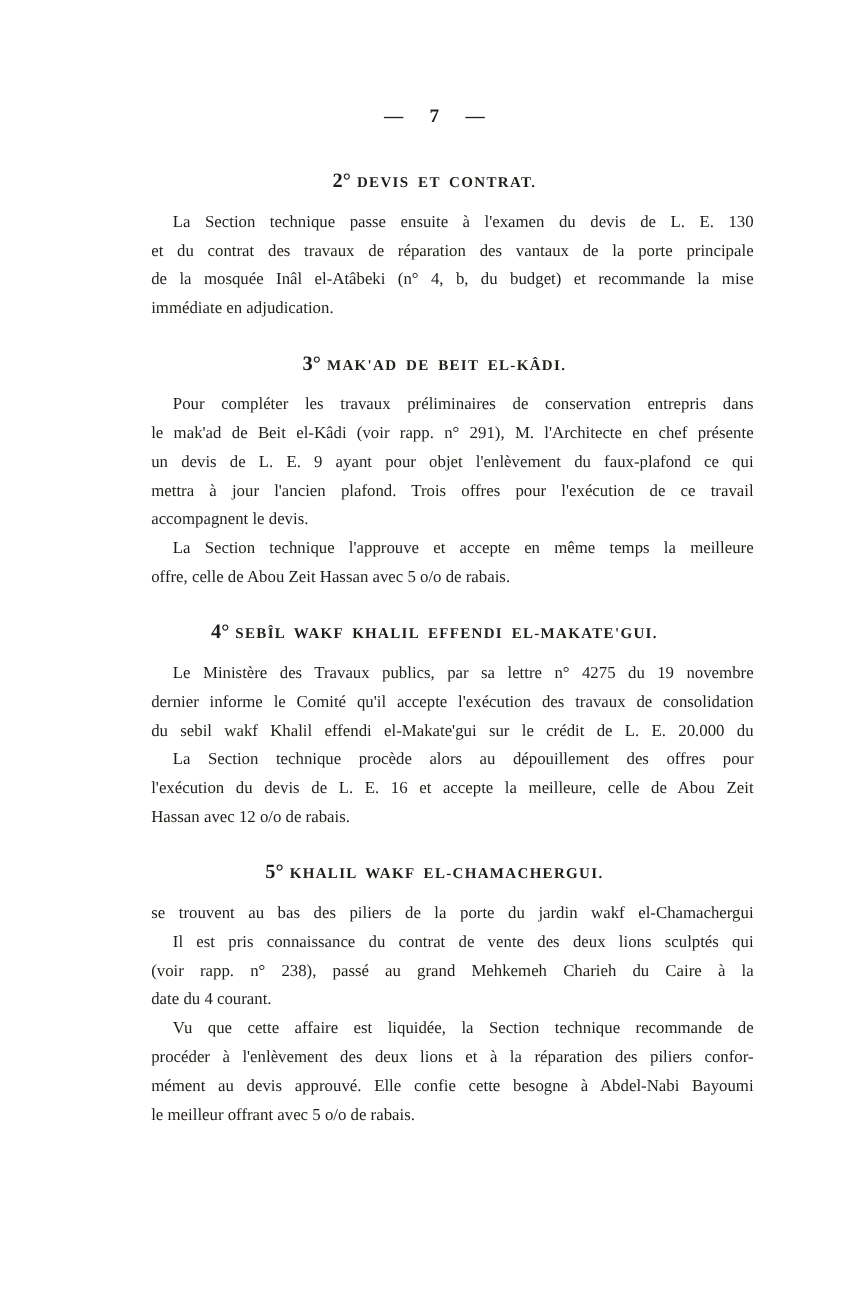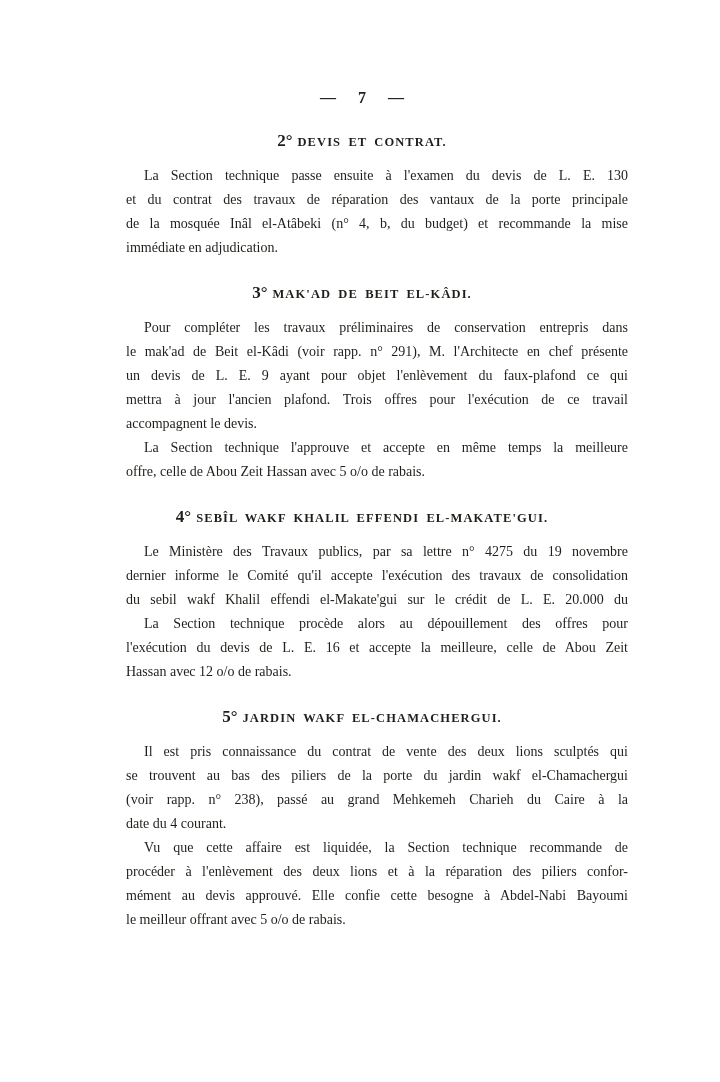--- a/index.html
+++ b/index.html
@@ -26,21 +26,21 @@
     line-height: 24px;
     word-spacing: 18px;
     color: #26221d;
   }
   .heading {
     text-align: center;
     margin: 22px 0 11px 0;
     line-height: 22px;
     white-space: nowrap;
   }
-  .heading-first { margin-top: 20px; }
+  .heading-first { margin-top: 30px; }
   .h-num {
     font-size: 17px;
     font-weight: bold;
     margin-right: 5px;
   }
   .h-title {
     font-size: 12.5px;
     font-weight: bold;
     letter-spacing: 1.1px;
     word-spacing: 3px;
@@ -98,25 +98,25 @@
       <div class="line">dernier informe le Comité qu'il accepte l'exécution des travaux de consolidation</div>
       <div class="line">du sebil wakf Khalil effendi el-Makate'gui sur le crédit de L. E. 20.000 du</div>
     </div>
     <div class="para">
       <div class="line first">La Section technique procède alors au dépouillement des offres pour</div>
       <div class="line">l'exécution du devis de L. E. 16 et accepte la meilleure, celle de Abou Zeit</div>
       <div class="line last">Hassan avec 12 o/o de rabais.</div>
     </div>
 
     <div class="heading">
-      <span class="h-num">5°</span><span class="h-title">JARDIN WAKF EL-CHAMACHERGUI.</span>
+      <span class="h-num">5°</span><span class="h-title">KHALIL WAKF EL-CHAMACHERGUI.</span>
     </div>
     <div class="para">
+      <div class="line">se trouvent au bas des piliers de la porte du jardin wakf el-Chamachergui</div>
       <div class="line first">Il est pris connaissance du contrat de vente des deux lions sculptés qui</div>
-      <div class="line">se trouvent au bas des piliers de la porte du jardin wakf el-Chamachergui</div>
       <div class="line">(voir rapp. n° 238), passé au grand Mehkemeh Charieh du Caire à la</div>
       <div class="line last">date du 4 courant.</div>
     </div>
     <div class="para">
       <div class="line first">Vu que cette affaire est liquidée, la Section technique recommande de</div>
       <div class="line">procéder à l'enlèvement des deux lions et à la réparation des piliers confor-</div>
       <div class="line">mément au devis approuvé. Elle confie cette besogne à Abdel-Nabi Bayoumi</div>
       <div class="line last">le meilleur offrant avec 5 o/o de rabais.</div>
     </div>
 

